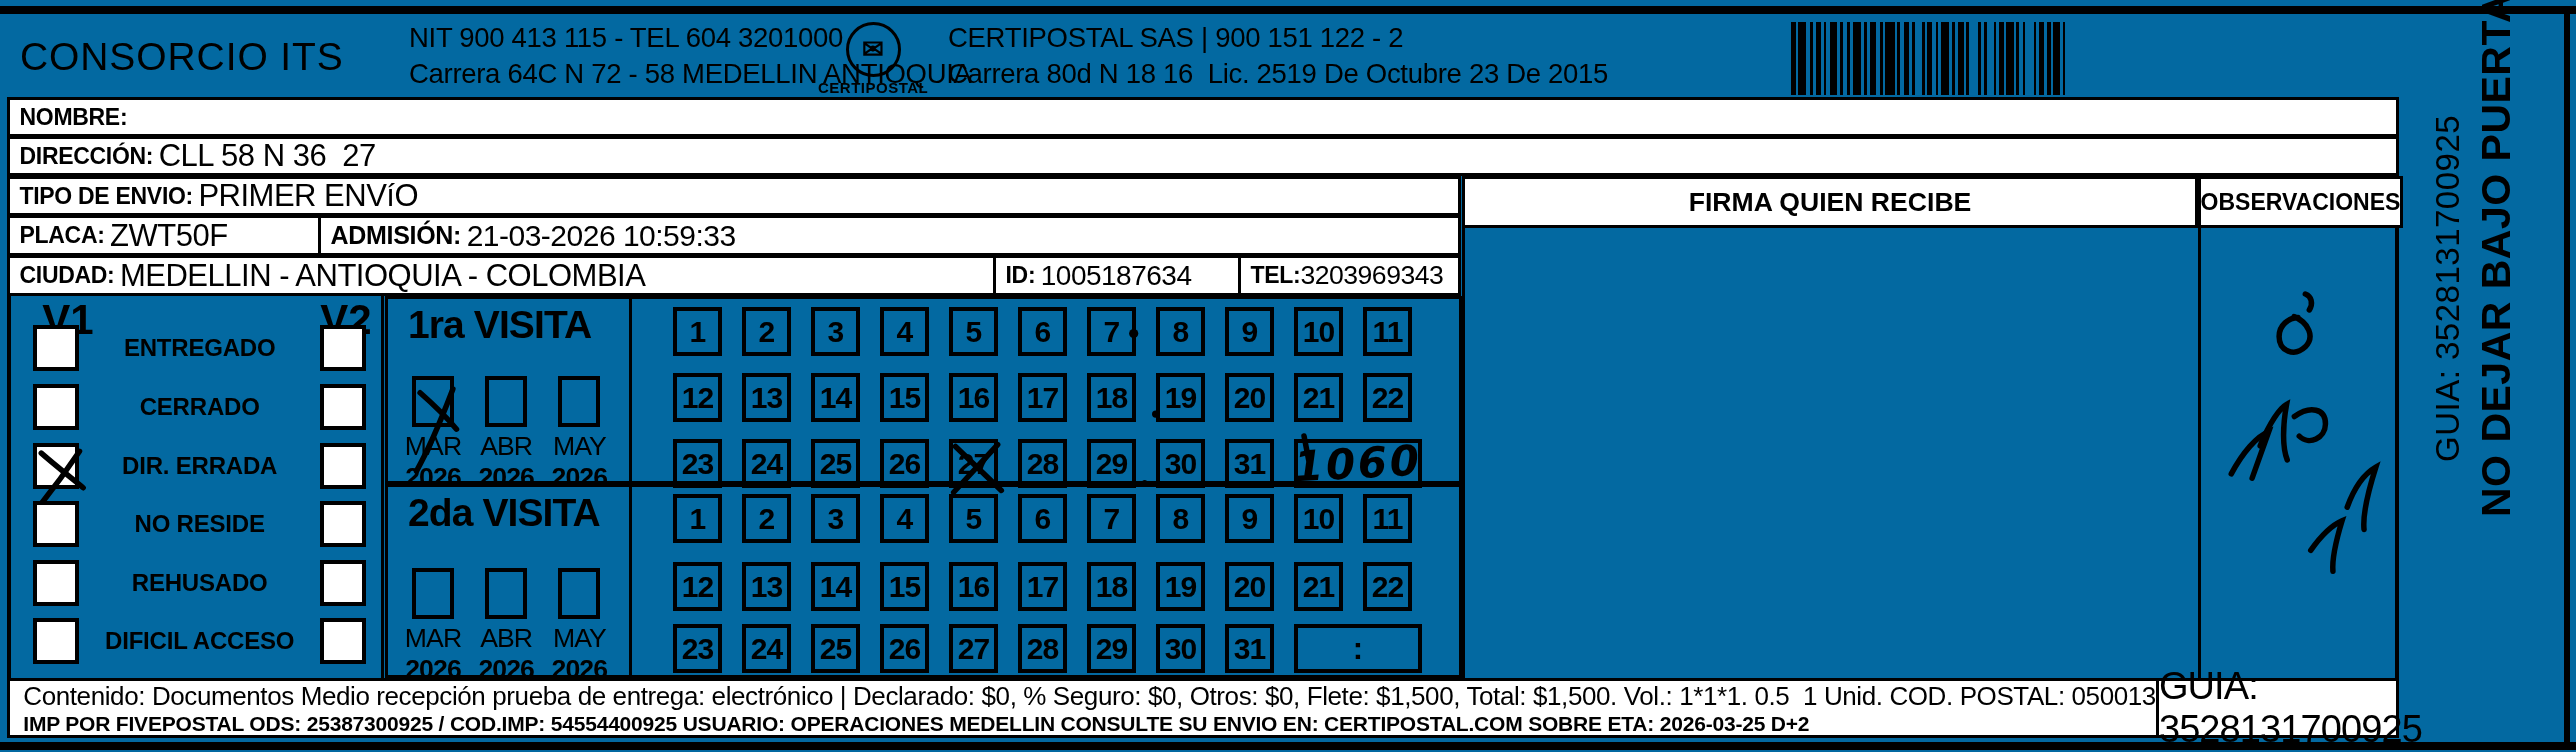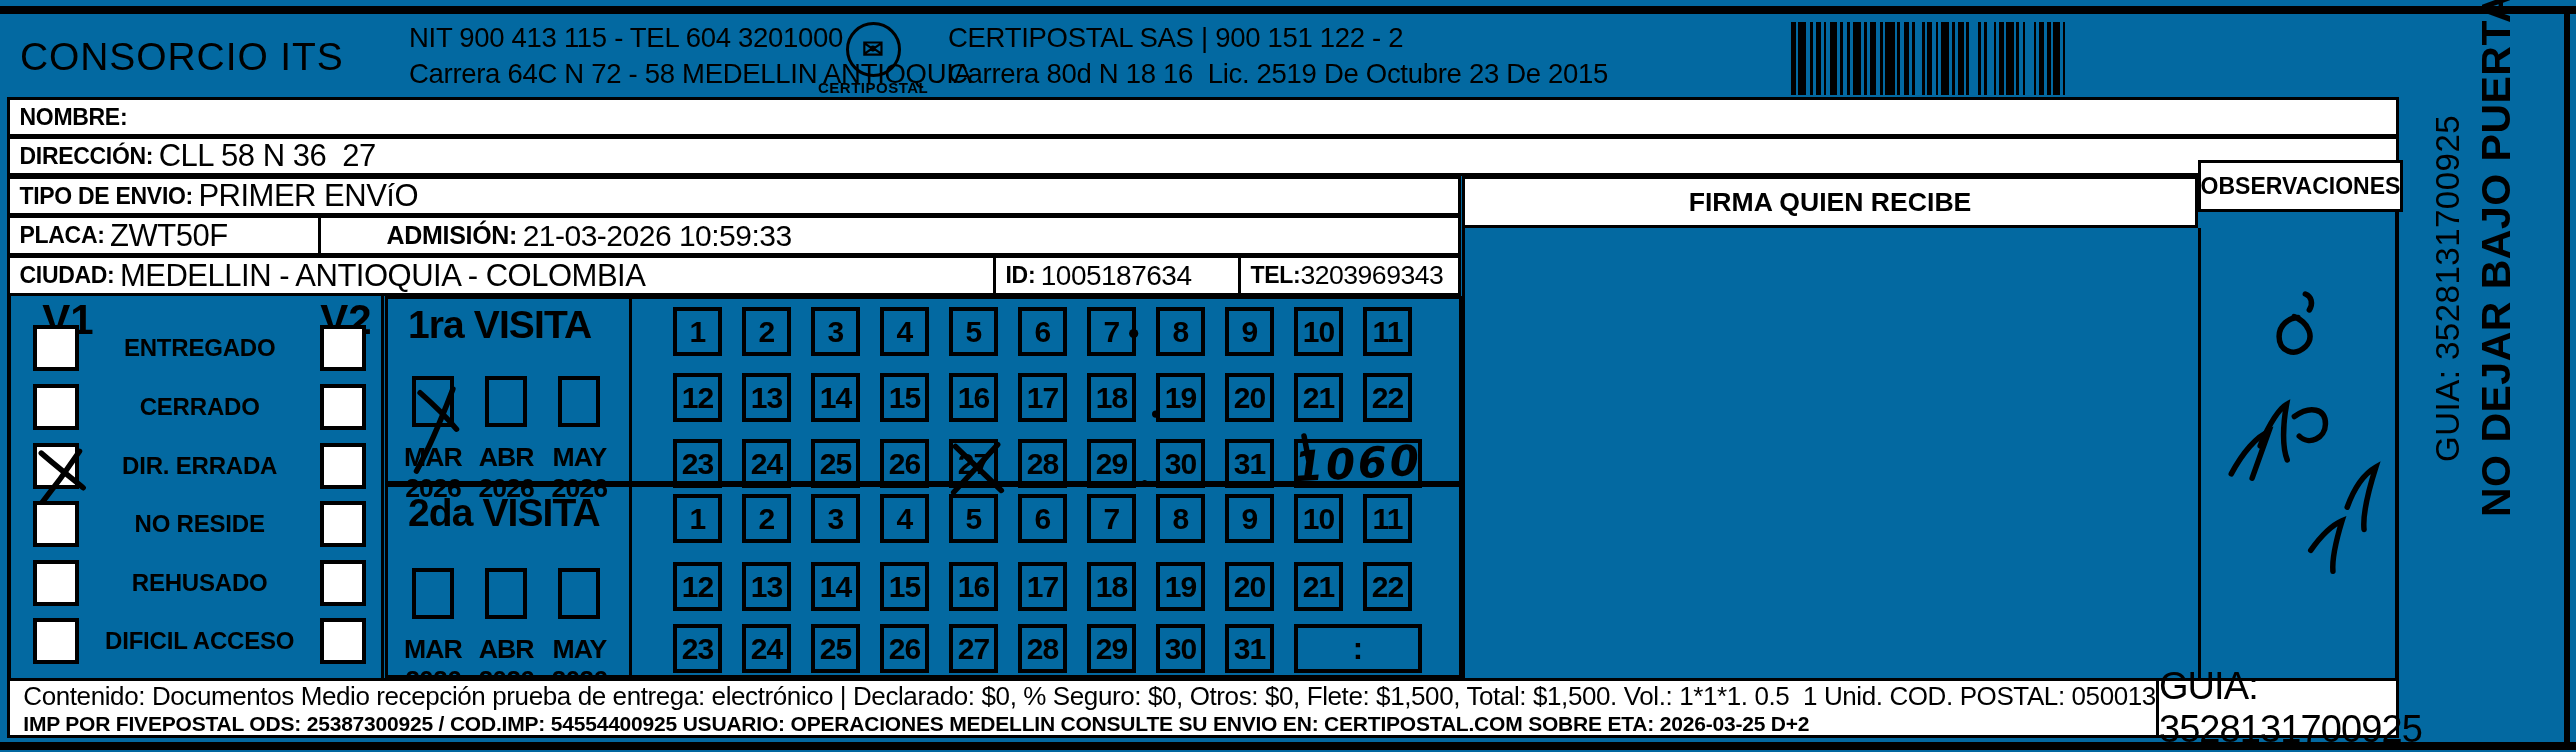--- a/index.html
+++ b/index.html
@@ -38,21 +38,21 @@
   .vhead{font-weight:700;font-size:42px;}
   .srow{position:absolute;left:0;width:377px;height:46px;display:flex;align-items:center;}
   .cb{box-sizing:border-box;width:46px;height:46px;border:4.6px solid #000;background:#fff;position:relative;overflow:visible;}
   .slabel{flex:1;text-align:center;font-weight:700;font-size:24px;letter-spacing:-0.2px;}
   
   .vcell{box-sizing:border-box;border:3.7px solid #000;}
   .vtitle{position:absolute;left:20px;top:3.7px;font-weight:700;font-size:39px;letter-spacing:-0.9px;}
   .months{position:absolute;left:13px;display:flex;gap:9.2px;}
   .mcol{width:64px;display:flex;flex-direction:column;align-items:center;}
   .mbox{box-sizing:border-box;width:42px;height:51px;border:4.6px solid #000;position:relative;overflow:visible;}
-  .mlab{font-weight:700;font-size:26.6px;margin-top:15px;letter-spacing:-0.9px;}
+  .mlab{font-weight:400;font-size:26.6px;margin-top:4px;letter-spacing:-0.9px;}
   .ylab{font-weight:700;font-size:26.6px;letter-spacing:-0.9px;}
   
   .dgrid{box-sizing:border-box;border:3.7px solid #000;border-left:none;}
   .drow{position:absolute;left:41px;display:flex;gap:20px;}
   .day{box-sizing:border-box;width:49px;height:49px;border:4.6px solid #000;display:flex;align-items:center;
        justify-content:center;font-weight:700;font-size:30px;letter-spacing:-0.9px;position:relative;overflow:visible;}
   .daywide{box-sizing:border-box;width:128px;height:49px;border:4.6px solid #000;display:flex;align-items:center;
        justify-content:center;font-weight:700;font-size:31px;position:relative;}
   .penmark{position:absolute;pointer-events:none;}
   .penmark path{fill:none;stroke:#000;stroke-width:6;stroke-linecap:round;}
@@ -174,48 +174,48 @@
   <div class="abs row" style="left:7.3px;top:136px;width:2392px;height:40px;">
     <span class="lbl">DIRECCIÓN:</span>
     <span class="val">CLL 58 N 36  27</span>
   </div>
 
   <div class="abs row" style="left:7.3px;top:176px;width:1454px;height:40px;">
     <span class="lbl">TIPO DE ENVIO:</span>
     <span class="val">PRIMER ENVíO</span>
   </div>
 
-  <div class="abs row" style="left:7.3px;top:215px;width:1454px;height:41px;padding:0;gap:40px;">
+  <div class="abs row" style="left:7.3px;top:215px;width:1454px;height:41px;padding:0;">
     <div class="cell" style="width:311px;">
       <span class="lbl">PLACA:</span>
       <span class="val">ZWT50F</span>
     </div>
     <div class="cell" style="flex:1;">
-      <span class="lbl" style="font-size:25px;margin-left:16px;">ADMISIÓN:</span>
+      <span class="lbl" style="font-size:25px;">ADMISIÓN:</span>
       <span class="val" style="font-size:30px;">21-03-2026 10:59:33</span>
     </div>
   </div>
 
   <div class="abs row" style="left:7.3px;top:255px;width:1454px;height:41px;padding:0;">
     <div class="cell" style="width:986px;">
       <span class="lbl">CIUDAD:</span>
       <span class="val">MEDELLIN - ANTIOQUIA - COLOMBIA</span>
     </div>
     <div class="cell" style="width:245px;">
       <span class="lbl">ID:</span>
       <span class="val" style="font-size:28px;">1005187634</span>
     </div>
     <div class="cell" style="flex:1;">
       <span class="lbl" style="padding-right:0;">TEL:</span>
       <span class="val" style="font-size:26.6px;">3203969343</span>
     </div>
   </div>
 
   <div class="abs hdrcell" style="left:1462px;top:176px;width:736px;height:52px;font-size:26.6px;">FIRMA QUIEN RECIBE</div>
-  <div class="abs hdrcell" style="left:2198px;top:160px;width:205px;height:52px;font-size:23px;">OBSERVACIONES</div>
+  <div class="abs hdrcell" style="left:2198px;top:176px;width:205px;height:52px;font-size:23px;">OBSERVACIONES</div>
   <div class="abs openarea" style="left:1462px;top:228px;width:733px;height:450px;"></div>
   <div class="abs openarea" style="left:2198px;top:228px;width:201px;height:450px;"></div>
 
   <div class="abs" style="left:7.3px;top:296px;width:377px;height:382px;border-right:3.7px solid #000;box-sizing:border-box;" id="statusPanel">
     <div class="abs vhead" style="left:35px;top:0;">V1</div>
     <div class="abs vhead" style="left:313px;top:0;">V2</div>
     <div id="statusRows">
         <div class="srow" style="top: 29px;">
           <div class="cb" style="margin-left: 26px;"></div>
           <div class="slabel">ENTREGADO</div>

